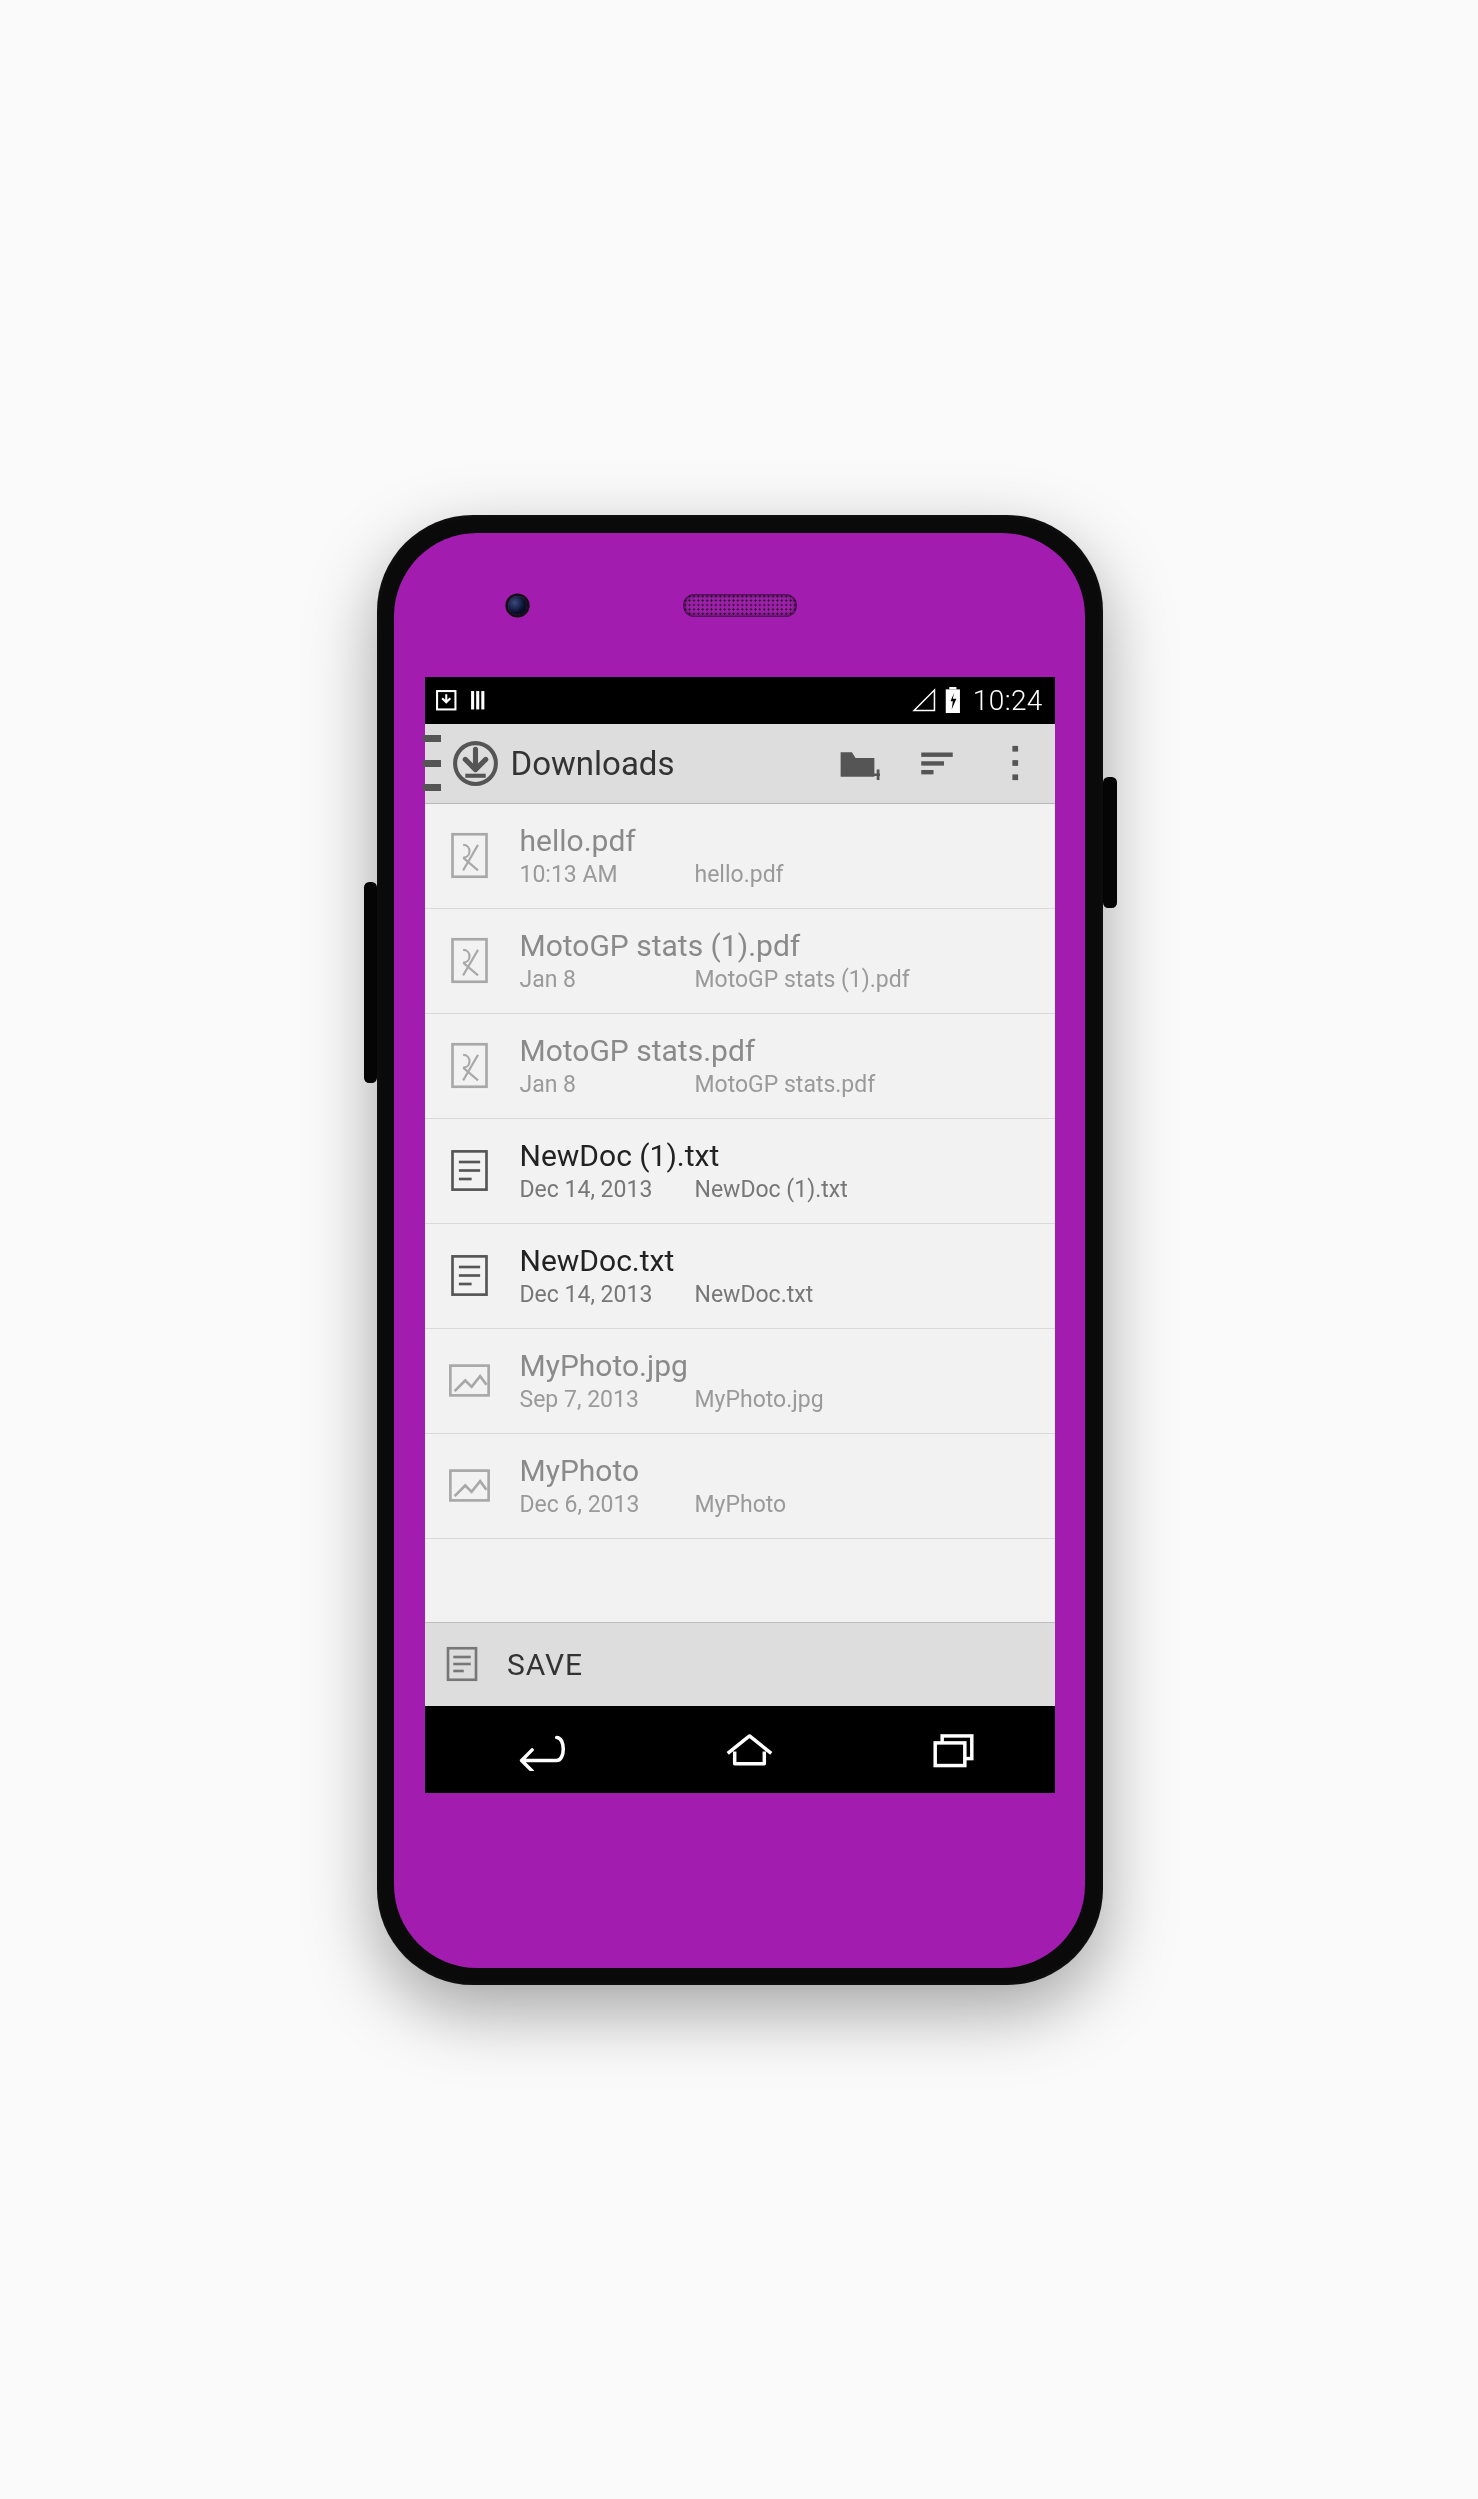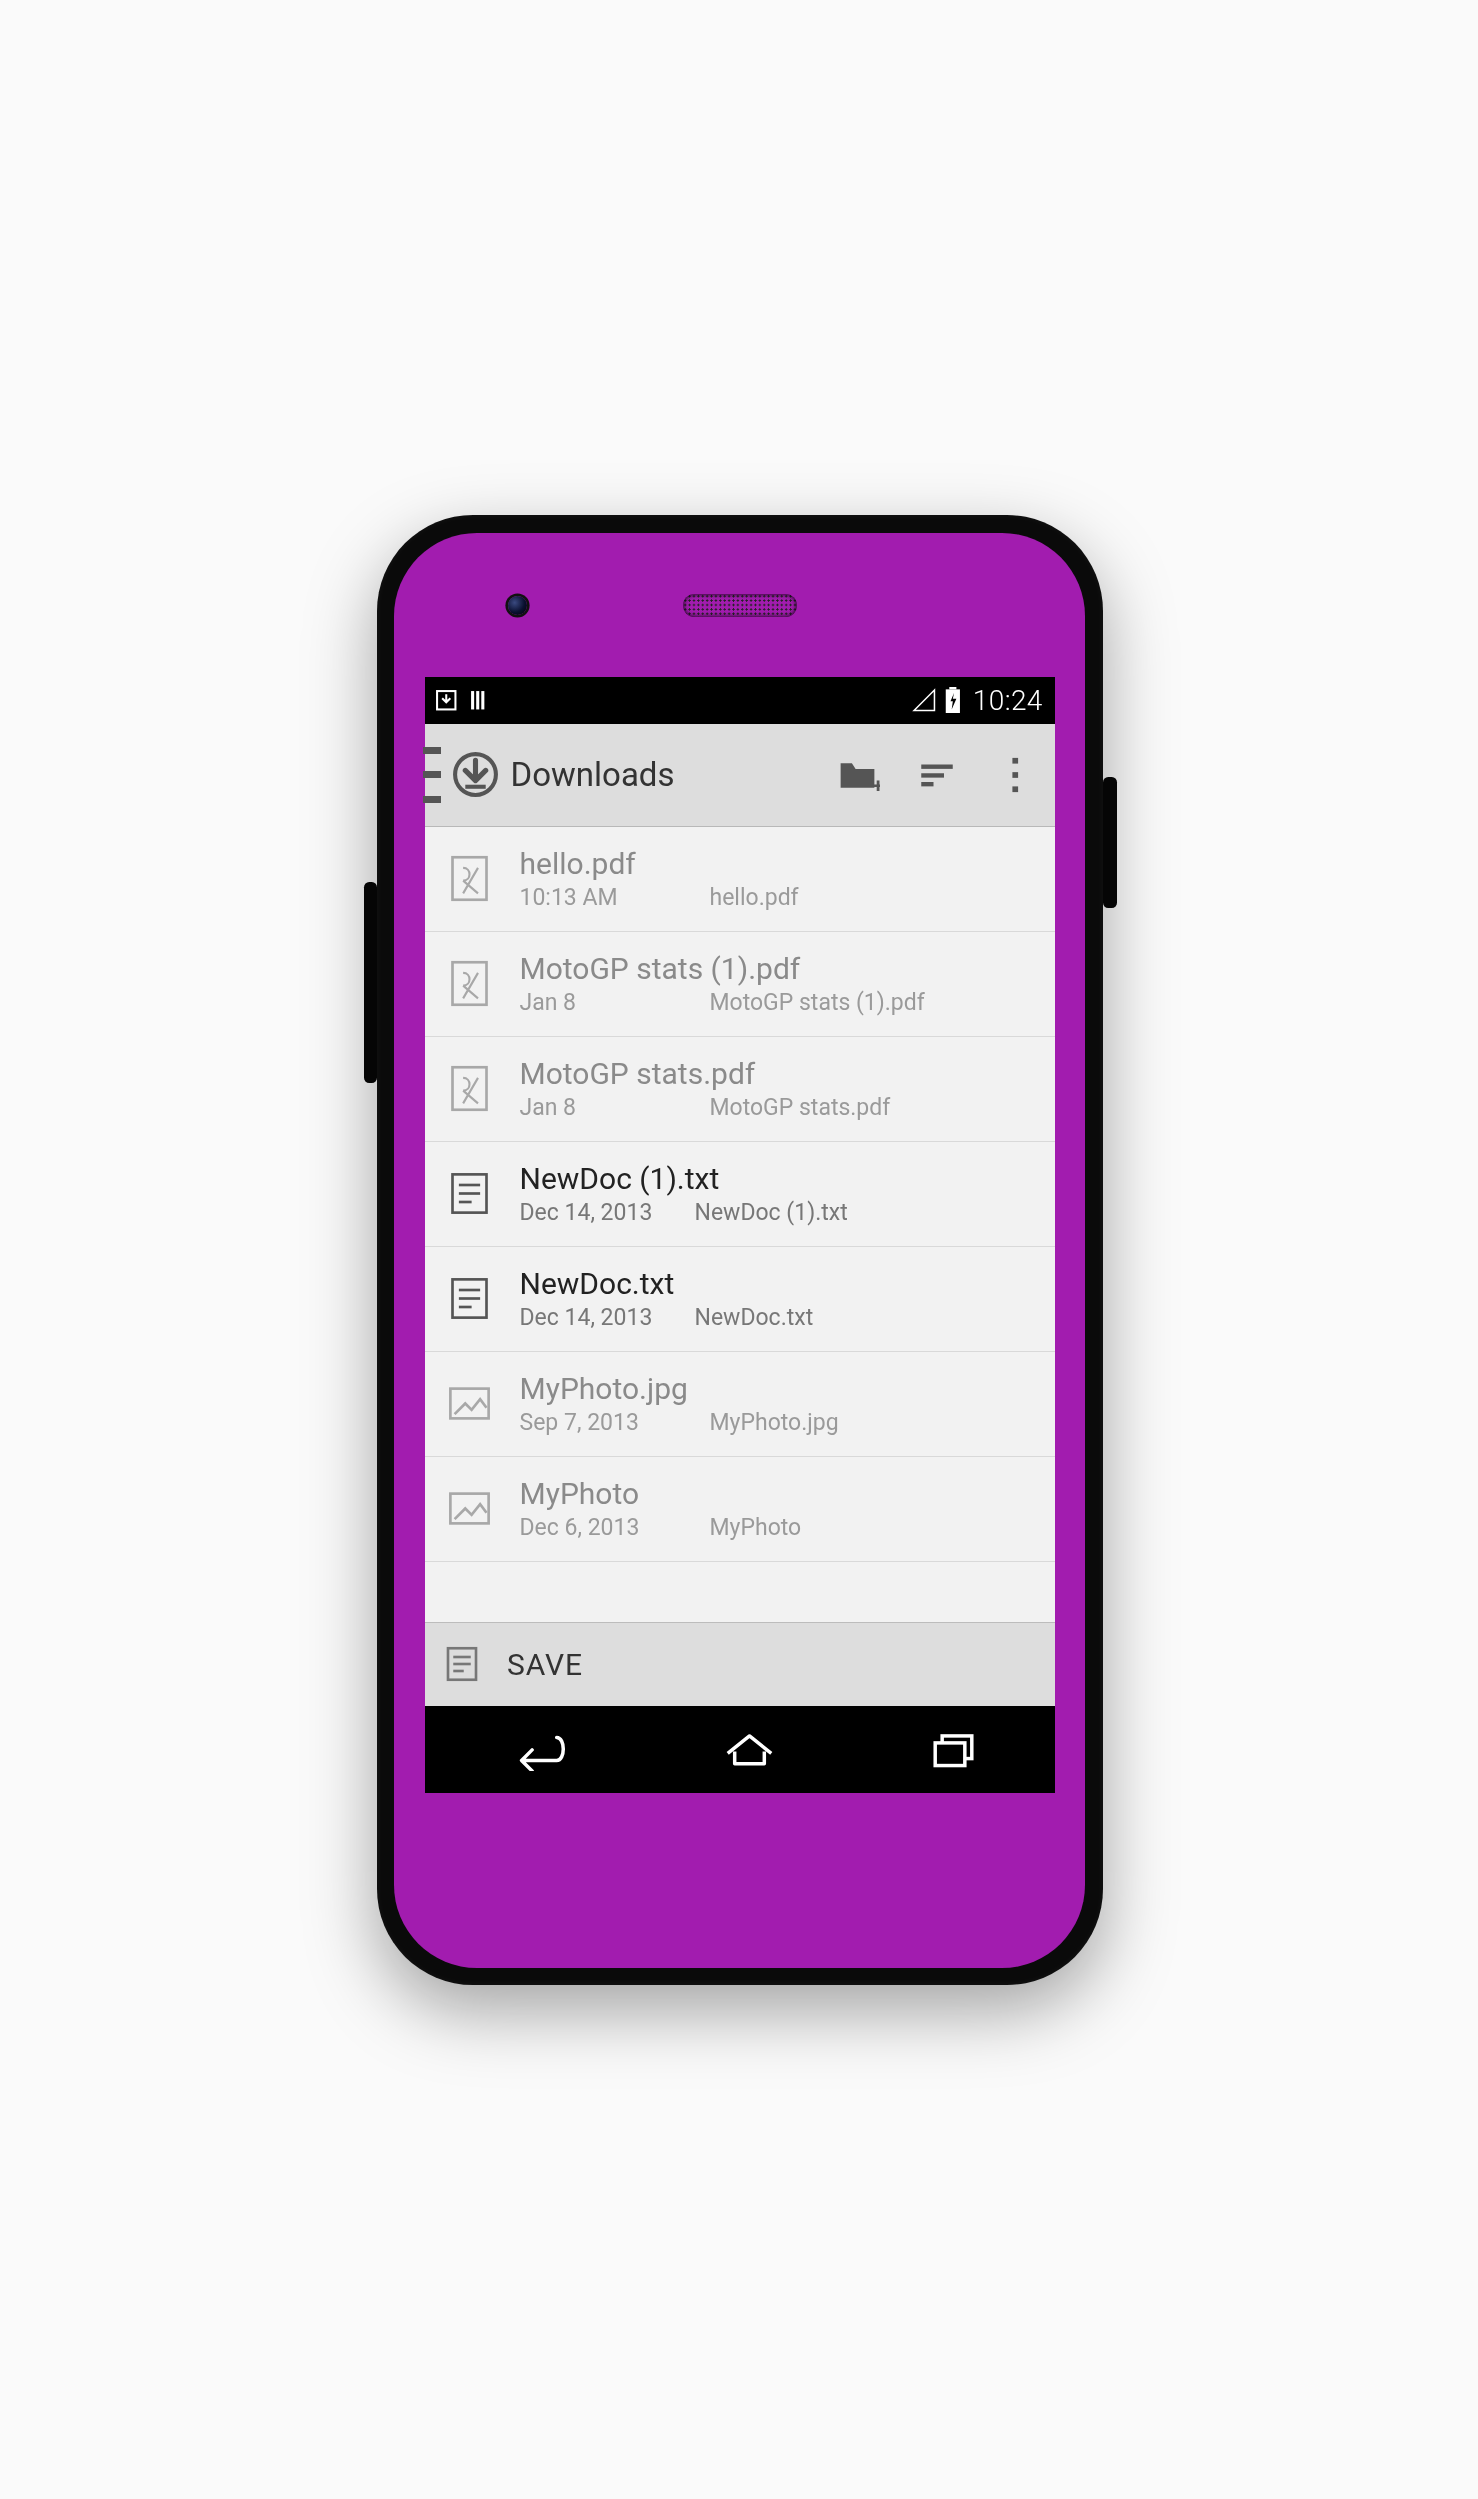--- a/index.html
+++ b/index.html
@@ -77,21 +77,21 @@
     font-weight: 300;
     letter-spacing: 0.4px;
   }
   .statusbar .sb-left { display: flex; gap: 8.7px; align-items: center; }
   .statusbar .sb-right { margin-left: auto; display: flex; gap: 8.7px; align-items: center; }
   .sb-icon svg { display: block; }
   .clock { font-size: 28px; margin-left: 3.5px; }
 
   
   .actionbar {
-    height: 103px;
+    height: 80px;
     background: #dddddd;
     border-bottom: 1.7px solid #b8b8b8;
     display: flex;
     align-items: center;
     padding-left: 0;
   }
   .drawer-hint {
     width: 17.5px; height: 56px;
     display: flex; flex-direction: column; justify-content: space-between;
     margin-left: -1.7px; margin-right: 5.2px;
@@ -106,21 +106,21 @@
   
   .filelist { flex: 1; overflow: hidden; background: #f2f2f2; }
   .file-row {
     display: flex;
     align-items: center;
     padding: 14px 15.7px 14px 19px;
     border-bottom: 0.9px solid #d9d9d9;
     min-height: 105px;
   }
   .file-row.dim .fr-name { color: #8a8a8a; }
-  .file-row.dim .fr-sub  { color: #9a9a9a; gap: 15px; }
+  .file-row.dim .fr-sub  { color: #9a9a9a; }
   .file-row.dim .fr-icon svg { stroke: #a8a8a8; fill:none;}
   .file-row .fr-icon { width: 51px; height: 51px; margin-right: 24.5px; flex-shrink:0;}
   .file-row .fr-body { flex: 1; min-width: 0; }
   .fr-name { font-size: 30px; color: #222; margin-bottom: 3.5px; }
   .fr-sub  { font-size: 23px; color: #777; display: flex; }
   .fr-date { width: 175px; flex-shrink:0;}
   .fr-fname { }
 
   
   .savebar {

